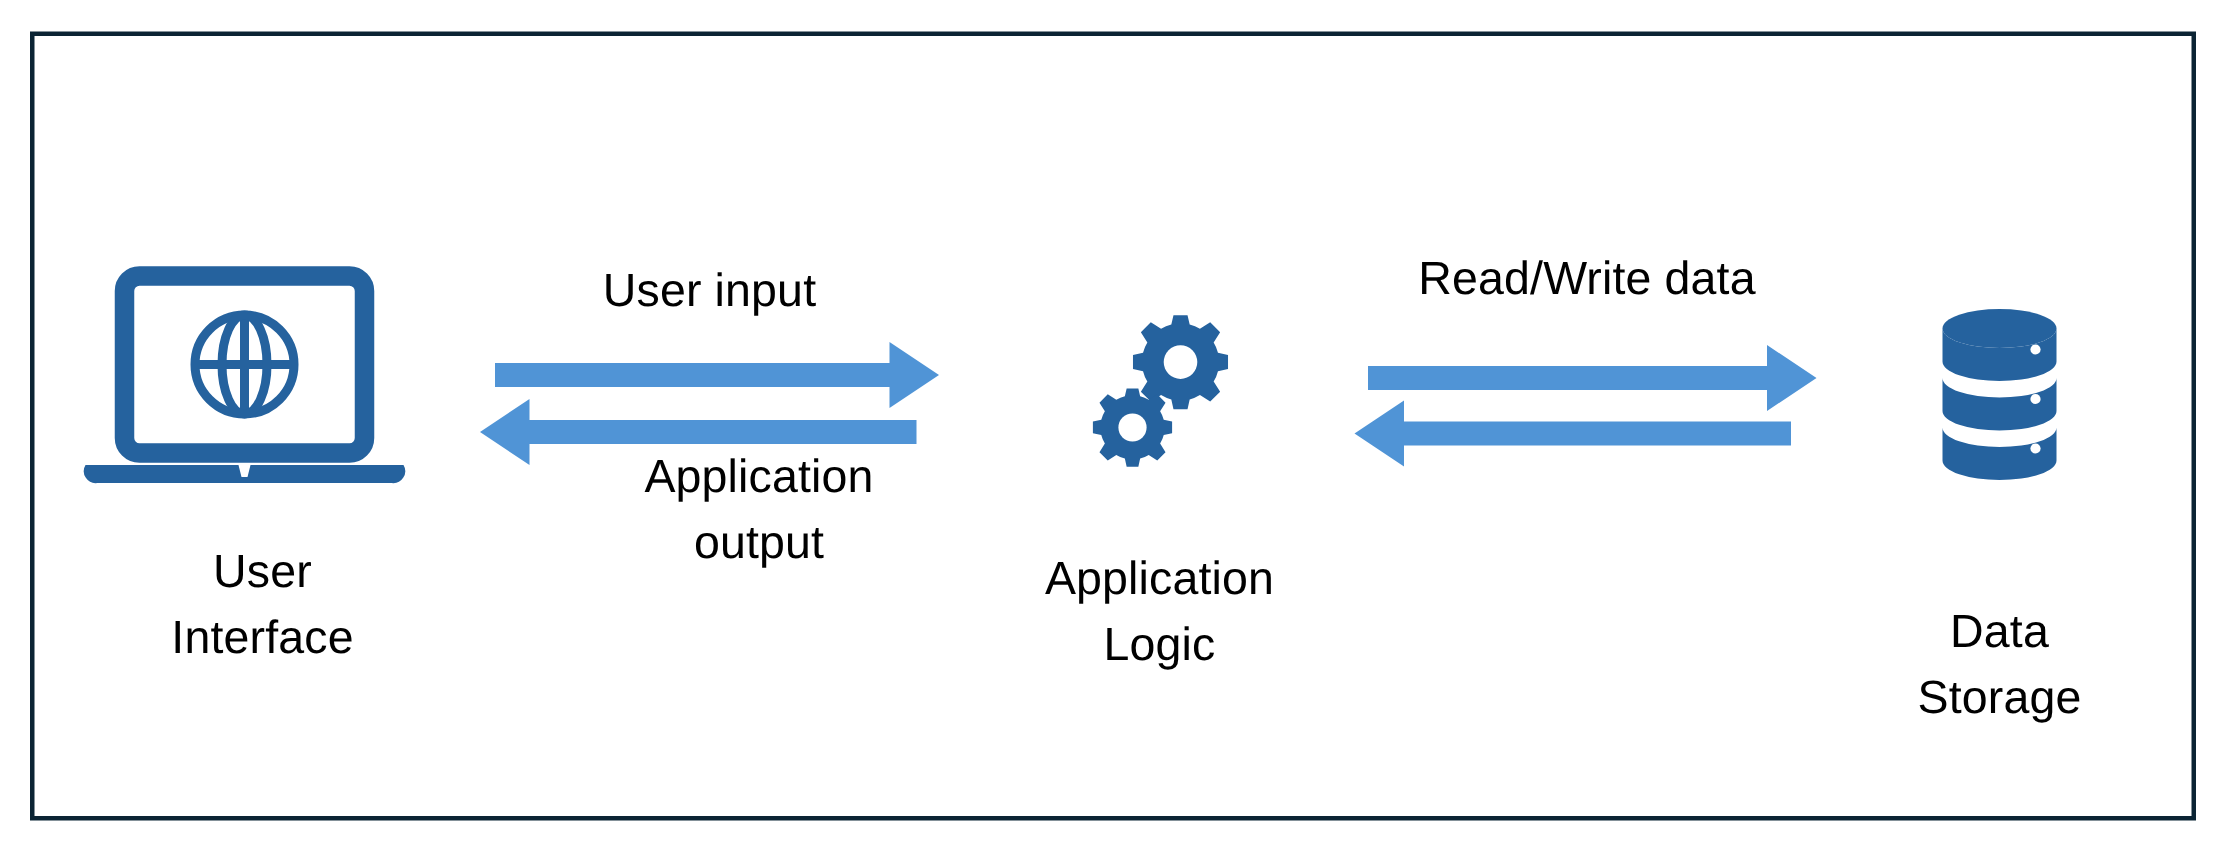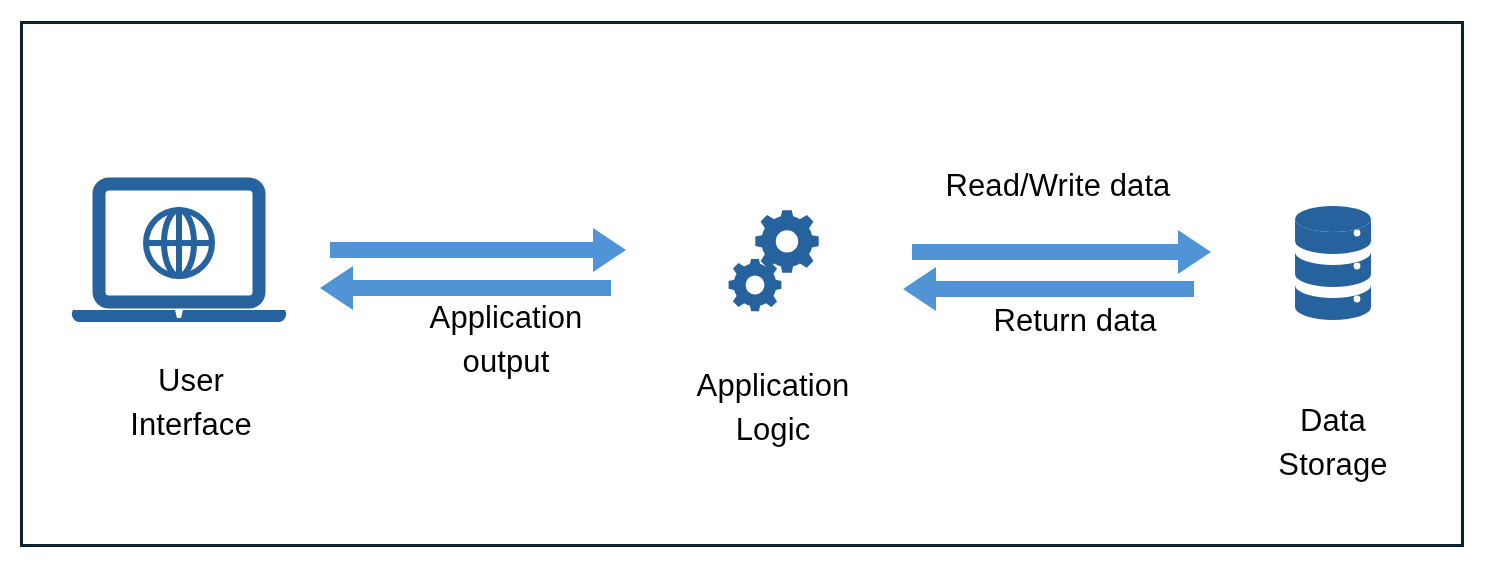--- a/index.html
+++ b/index.html
@@ -60,21 +60,21 @@
     display: block;
     overflow: visible;
   }
 </style>
 </head>
 <body>
 
 <div id="canvas">
   <div id="diagram-frame">
 
-    <div class="node" style="left:48px; top:155px; width:240px; height:150px;">
+    <div class="node" style="left:32px; top:155px; width:240px; height:150px;">
       <svg class="icon-svg" width="240" height="150" viewBox="0 0 240 150" xmlns="http://www.w3.org/2000/svg">
 
         <rect x="28" y="5" width="160" height="118" rx="10" ry="10" fill="none" stroke="#25629e" stroke-width="13"></rect>
 
         <path d="M2 131 H104 L106 139 H110 L112 131 H214
                  a8 8 0 0 1 -8 12 H10 a8 8 0 0 1 -8 -12 Z" fill="#25629e"></path>
 
         <g transform="translate(108,64)" fill="none" stroke="#25629e" stroke-width="6">
           <circle cx="0" cy="0" r="33"></circle>
           <line x1="0" y1="-33" x2="0" y2="33"></line>
@@ -91,20 +91,21 @@
 
         <g>
           <path d="M12 20 H275 V6 L308 28 L275 50 V36 H12 Z" fill="#5094d6"></path>
         </g>
 
         <g>
           <path d="M293 58 H35 V44 L2 66 L35 88 V74 H293 Z" fill="#5094d6"></path>
         </g>
       </svg>
     </div>
+    <div class="flow-label" style="left:310px; top:148px; width:280px;">User input</div>
     <div class="flow-label" style="left:343px; top:272px; width:280px;">Application
 output</div>
 
     <div class="node" style="left:680px; top:165px; width:140px; height:140px;">
       <svg class="icon-svg" width="140" height="140" viewBox="0 0 140 140" xmlns="http://www.w3.org/2000/svg">
 
         <g transform="translate(84,50)" fill="#25629e">
           <path d="M -6.5 -40 L 6.5 -40 L 8.5 -31.5
                    A 33 33 0 0 1 18 -27.5 L 27.5 -33.5
                    L 36.7 -24.3 L 30.7 -14.8
@@ -148,21 +149,20 @@
         <g>
           <path d="M14 20 H280 V6 L313 28 L280 50 V36 H14 Z" fill="#5094d6"></path>
         </g>
 
         <g>
           <path d="M296 57 H38 V43 L5 65 L38 87 V73 H296 Z" fill="#5094d6"></path>
         </g>
       </svg>
     </div>
     <div class="flow-label" style="left:885px; top:140px; width:300px;">Read/Write data</div>
-    <div class="flow-label" style="left:912px; top:275px; width:280px;">Return data</div>
 
     <div class="node" style="left:1245px; top:165px; width:130px; height:140px;">
       <svg class="icon-svg" width="130" height="140" viewBox="0 0 130 140" xmlns="http://www.w3.org/2000/svg">
         <g fill="#25629e">
 
           <path d="M27 96 a38 13 0 0 0 76 0 V118 a38 13 0 0 1 -76 0 Z"></path>
 
           <path d="M27 63 a38 13 0 0 0 76 0 V85 a38 13 0 0 1 -76 0 Z"></path>
 
           <path d="M27 30 a38 13 0 0 0 76 0 V52 a38 13 0 0 1 -76 0 Z"></path>

